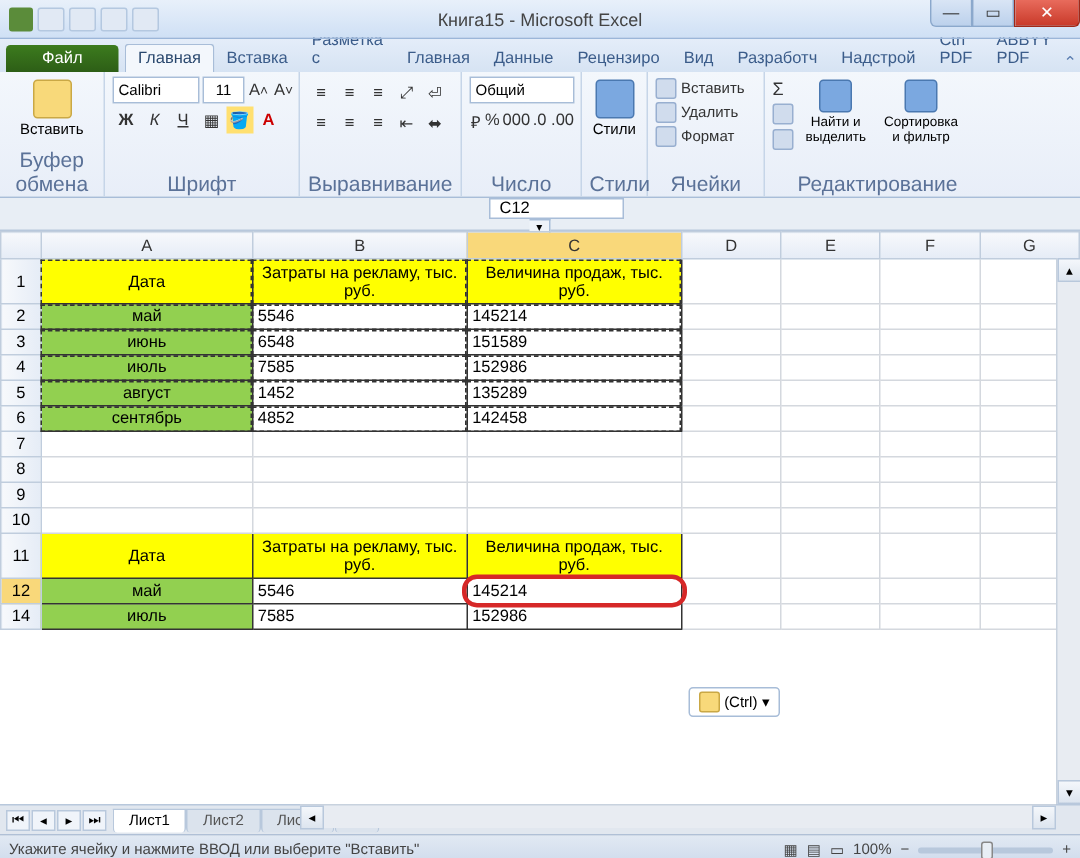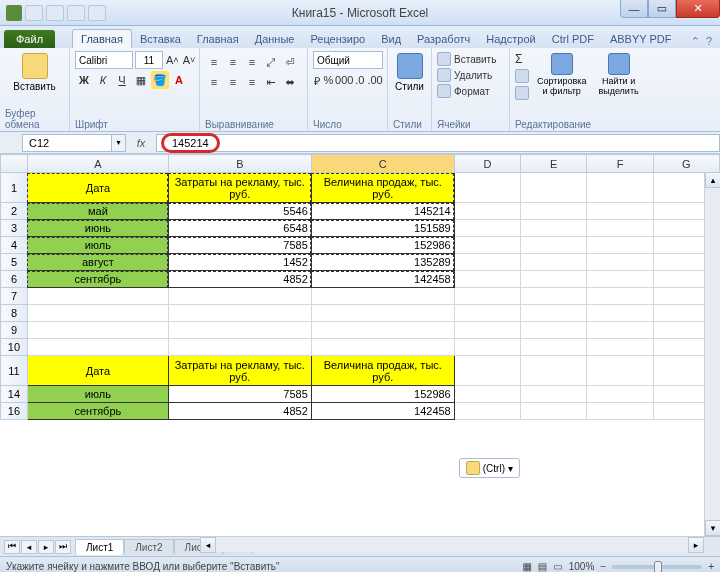--- a/index.html
+++ b/index.html
@@ -11,59 +11,59 @@
 .qat-icon { width: 16px; height: 16px; background: #5b8c3a; border-radius: 2px; position: relative; }
 .qat-btn { width: 18px; height: 16px; background: #e1e9f4; border: 1px solid #b4c8e0; border-radius: 2px; }
 .titlebar .title { position: absolute; left: 50%; transform: translateX(-50%); font-size: 12px; color: #444; }
 .winbtns { position: absolute; right: 0; top: 0; display: flex; }
 .winbtn { width: 28px; height: 18px; background: linear-gradient(#d9e5f5, #bcd1ec); border: 1px solid #8ba8cc; border-top: none; display: flex; align-items: center; justify-content: center; font-size: 11px; color: #333; }
 .winbtn.close { background: linear-gradient(#e86b5c, #c93a2a); color: #fff; border-color: #a02818; width: 44px; border-radius: 0 0 4px 0; }
 .winbtn.min { border-radius: 0 0 0 4px; }
 
 
 .tabstrip { height: 22px; background: linear-gradient(#e4edf9, #d6e3f3); display: flex; align-items: flex-end; padding-left: 4px; font-size: 11px; }
-.file-tab { background: linear-gradient(#3c7b1e, #2d5e16); color: #fff; padding: 3px 12px; border-radius: 3px 3px 0 0; margin-right: 17px; }
+.file-tab { background: linear-gradient(#3c7b1e, #2d5e16); color: #fff; padding: 3px 24px; border-radius: 3px 3px 0 0; margin-right: 4px; }
 .tab { padding: 3px 8px; color: #3b5c8a; cursor: pointer; }
 .tab.active { background: #f3f7fc; border: 1px solid #a8bdd8; border-bottom: none; border-radius: 3px 3px 0 0; color: #2a486e; }
 .tabstrip .help { margin-left: auto; padding-right: 8px; color: #5b7db0; display: flex; gap: 6px; }
 
 
 .ribbon { height: 84px; background: linear-gradient(#f3f7fc, #e8eef8); border-bottom: 1px solid #a8bdd8; display: flex; font-size: 10px; overflow: hidden; }
 .rgroup { border-right: 1px solid #c6d5e8; padding: 3px 5px 1px; display: flex; flex-direction: column; justify-content: space-between; }
-.rgroup-label { text-align: left; color: #5b7298; font-size: 10px; padding-top: 1px; }
+.rgroup-label { text-align: center; color: #5b7298; font-size: 14px; padding-top: 1px; }
 .rbig { display: flex; flex-direction: column; align-items: center; gap: 2px; padding: 2px 4px; }
 .rbig-icon { width: 26px; height: 26px; background: #f8d97a; border: 1px solid #caa845; border-radius: 3px; }
 .rbig-icon.blue { background: #7ba8e0; border-color: #4a78b0; }
 .font-ctrl { display: flex; gap: 2px; }
 .font-sel { width: 58px; height: 18px; border: 1px solid #a8bdd8; background: #fff; font-size: 10px; padding-left: 3px; }
 .size-sel { width: 28px; height: 18px; border: 1px solid #a8bdd8; background: #fff; font-size: 10px; text-align: center; }
 .rbtn-row { display: flex; gap: 1px; margin-top: 2px; }
 .rbtn { width: 18px; height: 18px; border: 1px solid transparent; display: flex; align-items: center; justify-content: center; font-size: 11px; color: #333; }
 .nfmt { width: 70px; height: 18px; border: 1px solid #a8bdd8; background: #fff; font-size: 10px; padding-left: 3px; }
 .cell-row { display: flex; align-items: center; gap: 3px; font-size: 10px; color: #333; padding: 1px 0; }
 .ci { width: 14px; height: 14px; background: #d0dced; border: 1px solid #98afd0; border-radius: 2px; }
 
 
-.fbar { height: 22px; background: #e8eef5; border-bottom: 1px solid #b8c8dc; display: flex; align-items: center; }
+.fbar { height: 22px; background: #e8eef5; border-bottom: 1px solid #b8c8dc; display: flex; align-items: center; flex-direction: column; }
 .name-box { width: 90px; height: 18px; border: 1px solid #a8bdd8; background: #fff; font-size: 11px; padding-left: 6px; margin-left: 22px; display: flex; align-items: center; }
 .name-dd { width: 14px; height: 18px; border: 1px solid #a8bdd8; border-left: none; background: #eef3f9; display: flex; align-items: center; justify-content: center; font-size: 8px; }
 .fbar-btns { display: flex; padding: 0 6px; gap: 2px; }
 .fbar-btn { width: 18px; height: 18px; display: flex; align-items: center; justify-content: center; font-size: 11px; font-style: italic; color: #555; }
 .fbar-input { flex: 1; height: 18px; border: 1px solid #a8bdd8; background: #fff; font-size: 11px; padding-left: 6px; display: flex; align-items: center; }
 .red-oval { border: 3px solid #d62828; border-radius: 12px; padding: 1px 8px; margin-left: -2px; }
 
 
 .sheet-wrap { position: relative; height: 382px; overflow: hidden; }
 .grid { border-collapse: collapse; table-layout: fixed; width: 100%; font-size: 11px; }
 .grid th { background: linear-gradient(#f7f9fc, #e5ecf6); border: 1px solid #c0cddd; font-weight: normal; color: #333; height: 18px; font-size: 11px; }
 .grid td { border: 1px solid #d4d8de; height: 17px; padding: 0 3px; background: #fff; }
 .rowh { background: linear-gradient(90deg, #f7f9fc, #e5ecf6) !important; border: 1px solid #c0cddd !important; text-align: center; width: 26px; }
 .hdr-yellow { background: #ffff00 !important; text-align: center; border: 1px solid #333 !important; }
 .hdr-green { background: #92d050 !important; text-align: center; border: 1px solid #333 !important; }
-.data-cell { text-align: right; border: 1px solid #333 !important; }
+.data-cell { text-align: left; border: 1px solid #333 !important; }
 .marching { outline: 1px dashed #333; outline-offset: -1px; }
 .sel-cell { background: #fff !important; position: relative; }
 .red-cell-oval { position: absolute; border: 3px solid #d62828; border-radius: 10px; left: -4px; right: -4px; top: -3px; bottom: -3px; pointer-events: none; }
 .colh-sel { background: #f9d87a !important; }
 .rowh-sel { background: #f9d87a !important; }
 .paste-tag { position: absolute; right: 200px; top: 304px; background: #fff; border: 1px solid #a8bdd8; border-radius: 3px; font-size: 10px; padding: 2px 6px; display: flex; align-items: center; gap: 3px; }
 .paste-ico { width: 14px; height: 14px; background: #f8d97a; border: 1px solid #caa845; border-radius: 2px; }
 
 
 .sheettabs { height: 20px; background: #e1e7ef; border-top: 1px solid #b8c8dc; display: flex; align-items: center; font-size: 10px; }
@@ -97,20 +97,21 @@
     <div class="winbtn min">—</div>
     <div class="winbtn">▭</div>
     <div class="winbtn close">✕</div>
   </div>
 </div>
 
 <div class="tabstrip">
   <div class="file-tab">Файл</div>
   <div class="tab active">Главная</div>
   <div class="tab">Вставка</div>
+  <div class="tab">Разметка с</div>
   <div class="tab">Главная</div>
   <div class="tab">Данные</div>
   <div class="tab">Рецензиро</div>
   <div class="tab">Вид</div>
   <div class="tab">Разработч</div>
   <div class="tab">Надстрой</div>
   <div class="tab">Ctrl PDF</div>
   <div class="tab">ABBYY PDF</div>
   <div class="help">
     <span>⌃</span>
@@ -217,27 +218,27 @@
           </div>
         <div class="cell-row">
             <div class="ci"></div>
           </div>
         <div class="cell-row">
             <div class="ci"></div>
           </div>
       </div>
       <div class="rbig">
         <div class="rbig-icon blue" style="width:22px;height:22px"></div>
+        <span style="white-space:pre;text-align:center;font-size:9px;line-height:1.1">Найти и
+выделить</span>
+      </div>
+      <div class="rbig">
+        <div class="rbig-icon blue" style="width:22px;height:22px"></div>
         <span style="white-space:pre;text-align:center;font-size:9px;line-height:1.1">Сортировка
 и фильтр</span>
-      </div>
-      <div class="rbig">
-        <div class="rbig-icon blue" style="width:22px;height:22px"></div>
-        <span style="white-space:pre;text-align:center;font-size:9px;line-height:1.1">Найти и
-выделить</span>
       </div>
     </div>
     <div class="rgroup-label">Редактирование</div>
   </div>
 </div>
 
 <div class="fbar">
   <div class="name-box">C12</div>
   <div class="name-dd">▾</div>
   <div class="fbar-btns">
@@ -381,34 +382,34 @@
     <td class="hdr-yellow">Затраты на рекламу, тыс. руб.</td>
     <td class="hdr-yellow">Величина продаж, тыс. руб.</td>
     <td></td>
           <td></td>
           <td></td>
           <td></td>
   </tr>
   </tbody>
       <tbody id="t2">
         <tr>
+          <td class="rowh rowh-sel">12</td>
+          <td class="hdr-green">май</td>
+          <td class="data-cell">5546</td>
+          <td class="data-cell sel-cell"><span class="red-cell-oval"></span>145214</td>
+          <td></td>
+          <td></td>
+          <td></td>
+          <td></td>
+        </tr>
+        <tr>
           <td class="rowh">14</td>
           <td class="hdr-green">июль</td>
           <td class="data-cell">7585</td>
           <td class="data-cell">152986</td>
-          <td></td>
-          <td></td>
-          <td></td>
-          <td></td>
-        </tr>
-        <tr>
-          <td class="rowh">16</td>
-          <td class="hdr-green">сентябрь</td>
-          <td class="data-cell">4852</td>
-          <td class="data-cell">142458</td>
           <td></td>
           <td></td>
           <td></td>
           <td></td>
         </tr>
       </tbody>
   <tbody>
 </tbody>
     </table>
 <div class="paste-tag">

